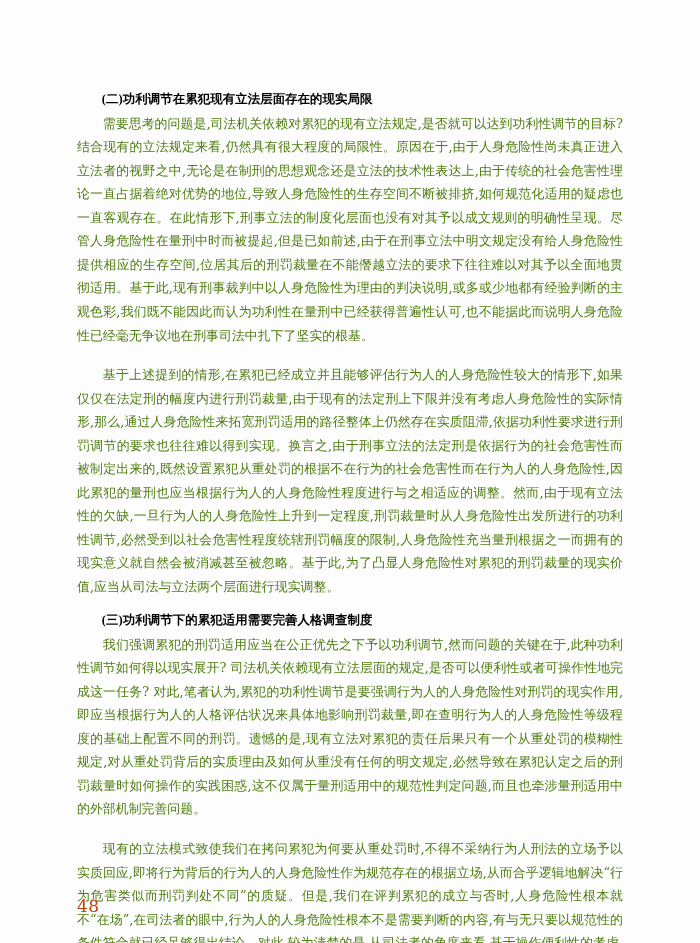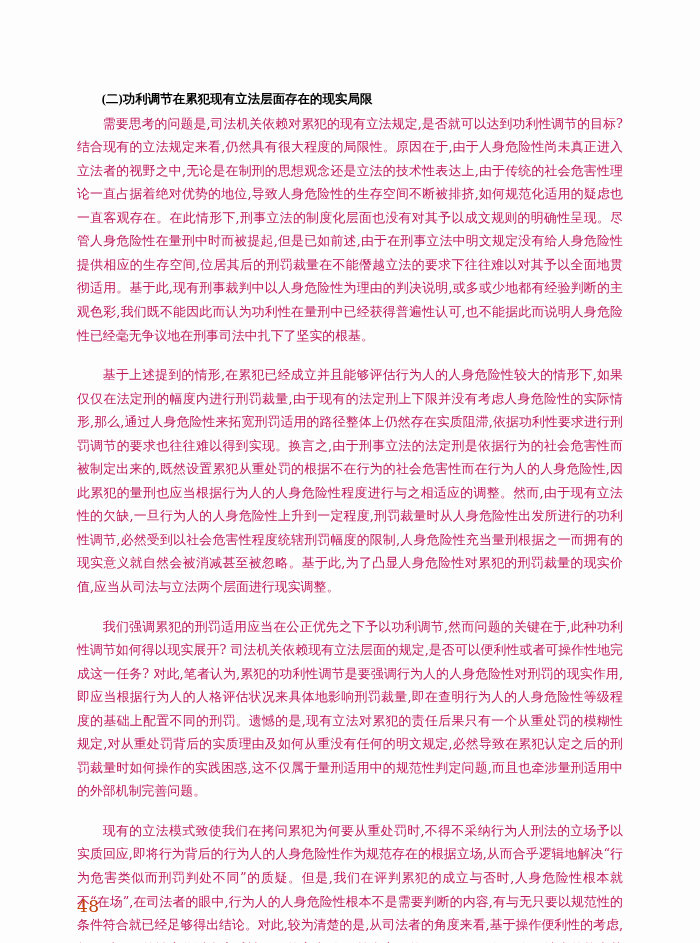--- a/index.html
+++ b/index.html
@@ -38,21 +38,21 @@
     white-space: nowrap;
   }
   .section-heading.second {
     margin-top: 10.5px;
   }
   
   .para {
     font-family: "DejaVu Serif", "Liberation Serif", serif;
     font-size: 12.9px;
     line-height: 23.55px;
-    color: #be185d;
+    color: #4d7c0f;
     text-align: justify;
     text-align-last: left;
     text-indent: 2em;
     margin: 0;
     padding: 0;
     word-break: break-all;
     letter-spacing: 0.02px;
   }
   .para + .para {
     margin-top: 16px;
@@ -73,20 +73,21 @@
 
 <div class="page">
   <div class="page-inner">
 
     <h2 class="section-heading">(二)功利调节在累犯现有立法层面存在的现实局限</h2>
 
     <p class="para">需要思考的问题是,司法机关依赖对累犯的现有立法规定,是否就可以达到功利性调节的目标?结合现有的立法规定来看,仍然具有很大程度的局限性。原因在于,由于人身危险性尚未真正进入立法者的视野之中,无论是在制刑的思想观念还是立法的技术性表达上,由于传统的社会危害性理论一直占据着绝对优势的地位,导致人身危险性的生存空间不断被排挤,如何规范化适用的疑虑也一直客观存在。在此情形下,刑事立法的制度化层面也没有对其予以成文规则的明确性呈现。尽管人身危险性在量刑中时而被提起,但是已如前述,由于在刑事立法中明文规定没有给人身危险性提供相应的生存空间,位居其后的刑罚裁量在不能僭越立法的要求下往往难以对其予以全面地贯彻适用。基于此,现有刑事裁判中以人身危险性为理由的判决说明,或多或少地都有经验判断的主观色彩,我们既不能因此而认为功利性在量刑中已经获得普遍性认可,也不能据此而说明人身危险性已经毫无争议地在刑事司法中扎下了坚实的根基。</p>
 
     <p class="para">基于上述提到的情形,在累犯已经成立并且能够评估行为人的人身危险性较大的情形下,如果仅仅在法定刑的幅度内进行刑罚裁量,由于现有的法定刑上下限并没有考虑人身危险性的实际情形,那么,通过人身危险性来拓宽刑罚适用的路径整体上仍然存在实质阻滞,依据功利性要求进行刑罚调节的要求也往往难以得到实现。换言之,由于刑事立法的法定刑是依据行为的社会危害性而被制定出来的,既然设置累犯从重处罚的根据不在行为的社会危害性而在行为人的人身危险性,因此累犯的量刑也应当根据行为人的人身危险性程度进行与之相适应的调整。然而,由于现有立法性的欠缺,一旦行为人的人身危险性上升到一定程度,刑罚裁量时从人身危险性出发所进行的功利性调节,必然受到以社会危害性程度统辖刑罚幅度的限制,人身危险性充当量刑根据之一而拥有的现实意义就自然会被消减甚至被忽略。基于此,为了凸显人身危险性对累犯的刑罚裁量的现实价值,应当从司法与立法两个层面进行现实调整。</p>
 
+    <h2 class="section-heading second">(三)功利调节下的累犯适用需要完善人格调查制度</h2>
 
     <p class="para">我们强调累犯的刑罚适用应当在公正优先之下予以功利调节,然而问题的关键在于,此种功利性调节如何得以现实展开? 司法机关依赖现有立法层面的规定,是否可以便利性或者可操作性地完成这一任务? 对此,笔者认为,累犯的功利性调节是要强调行为人的人身危险性对刑罚的现实作用,即应当根据行为人的人格评估状况来具体地影响刑罚裁量,即在查明行为人的人身危险性等级程度的基础上配置不同的刑罚。遗憾的是,现有立法对累犯的责任后果只有一个从重处罚的模糊性规定,对从重处罚背后的实质理由及如何从重没有任何的明文规定,必然导致在累犯认定之后的刑罚裁量时如何操作的实践困惑,这不仅属于量刑适用中的规范性判定问题,而且也牵涉量刑适用中的外部机制完善问题。</p>
 
     <p class="para">现有的立法模式致使我们在拷问累犯为何要从重处罚时,不得不采纳行为人刑法的立场予以实质回应,即将行为背后的行为人的人身危险性作为规范存在的根据立场,从而合乎逻辑地解决“行为危害类似而刑罚判处不同”的质疑。但是,我们在评判累犯的成立与否时,人身危险性根本就不“在场”,在司法者的眼中,行为人的人身危险性根本不是需要判断的内容,有与无只要以规范性的条件符合就已经足够得出结论。对此,较为清楚的是,从司法者的角度来看,基于操作便利性的考虑,如果对累犯的认定作过多实质性层面的审查,有不符合实际的一面,乃至已经不在司法者的能力范围之内。而且在成文规则之下,为了强调罪刑法定原则的至上地位,取消累犯的规范性条件而以行为人的人身危险性作为评判根据,尽管从理论阐释上来说似乎更为正当,但是背后的模糊性终不能为现实的可操作性所取代。因此,在累犯成立层面,需要认可累犯条件法定化的现实意义,过度抽象与实质路径的取向并不足取。</p>
 
   </div>
 
   <div class="folio">48</div>
 </div>
 

